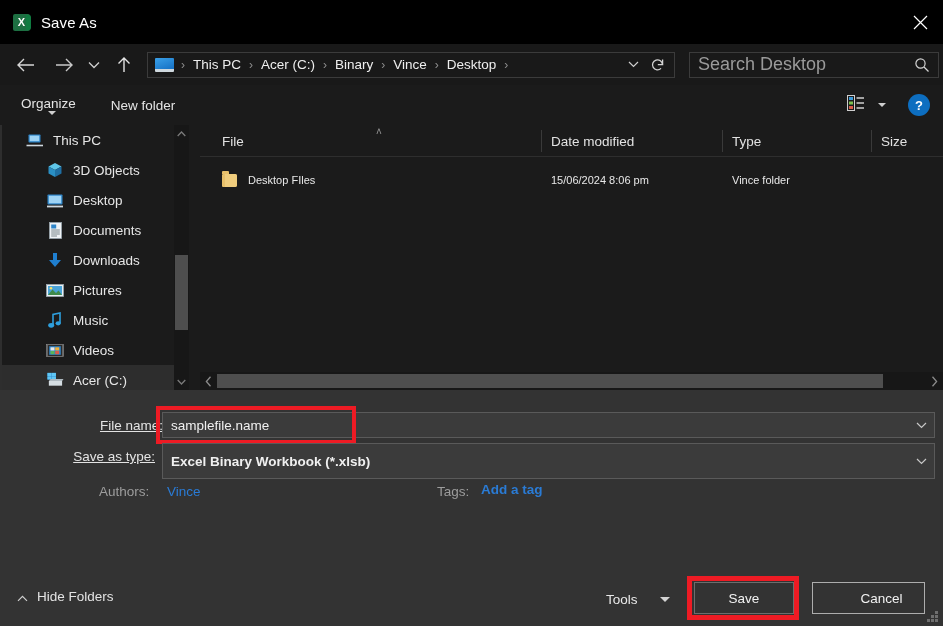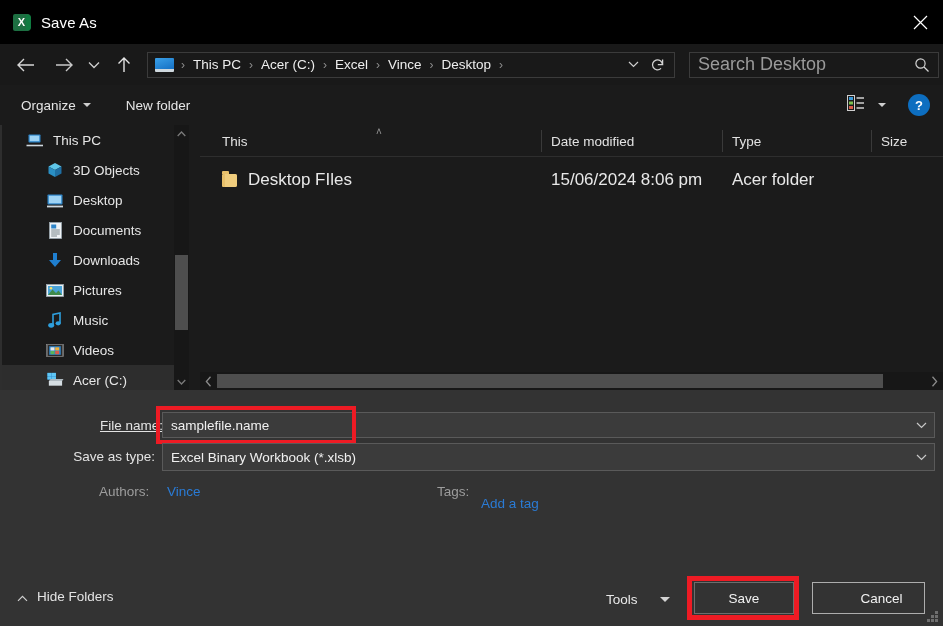--- a/index.html
+++ b/index.html
@@ -96,21 +96,21 @@
   .search-icon {
     position: absolute; right: 8px; top: 4px; color: #d4d4d4;
   }
 
   
   .cmdbar {
     position: absolute; left: 0; top: 85px; width: 943px; height: 40px;
     background: #1b1b1b; display: flex; align-items: center;
   }
   .cmd-item {
-    font-size: 13.5px; color: #e4e4e4; display: flex; align-items: center;
+    font-size: 13.5px; color: #e4e4e4; display: flex; align-items: center; flex-direction: column;
   }
   .cmd-organize { margin-left: 21px; }
   .cmd-newfolder { margin-left: 35px; }
   .caret-sm {
     display: inline-block; margin-left: 7px;
     border-left: 4px solid transparent; border-right: 4px solid transparent;
     border-top: 4px solid #cfcfcf;
   }
   .cmd-right {
     position: absolute; right: 13px; top: 0; height: 40px;
@@ -174,21 +174,21 @@
     position: absolute; top: 5px; width: 1px; height: 22px; background: #3a3a3a;
   }
   .sortmark {
     position: absolute; left: 176px; top: 1px; color: #9a9a9a; font-size: 10px;
   }
   .row {
     position: absolute; left: 0; top: 41px; width: 743px; height: 28px;
   }
   .cell {
     position: absolute; top: 0; height: 28px; display: flex; align-items: center;
-    font-size: 17px; color: #e8e8e8;
+    font-size: 11px; color: #e8e8e8;
   }
   .folder-ico {
     width: 15px; height: 13px; margin-right: 11px; flex: none;
     background: #e8c06a; border-radius: 1px 2px 2px 1px; position: relative;
   }
   .folder-ico::before {
     content: ""; position: absolute; left: 0; top: -3px; width: 7px; height: 3px;
     background: #e8c06a; border-radius: 1px 1px 0 0;
   }
   .folder-ico::after {
@@ -306,21 +306,21 @@
         </svg>
     </div>
 
     <div class="addressbar">
       <div class="addr-icon"></div>
       <span class="crumb-sep">›</span>
       <span class="crumb">This PC</span>
       <span class="crumb-sep">›</span>
       <span class="crumb">Acer (C:)</span>
       <span class="crumb-sep">›</span>
-      <span class="crumb">Excel</span>
+      <span class="crumb">Binary</span>
       <span class="crumb-sep">›</span>
       <span class="crumb">Vince</span>
       <span class="crumb-sep">›</span>
       <span class="crumb">Desktop</span>
       <span class="crumb-sep">›</span>
 
       <div class="addr-drop">
         <svg width="11" height="7" viewBox="0 0 11 7">
             <path d="M1 1 L5.5 5.5 L10 1" stroke="#cfcfcf" stroke-width="1.2" fill="none"></path>
           </svg>
@@ -494,36 +494,36 @@
           <path d="M0.7 1 L4.5 5 L8.3 1" stroke="#7a7a7a" stroke-width="1.3" fill="none"></path>
         </svg>
     </div>
   </div>
 
   <div class="splitter"></div>
 
   <div class="filepane">
     <div class="colhead">
       <div class="sortmark">˄</div>
-      <div class="col" style="left:22px">This</div>
+      <div class="col" style="left:22px">File</div>
       <div class="coldiv" style="left:341px"></div>
       <div class="col" style="left:351px">Date modified</div>
       <div class="coldiv" style="left:522px"></div>
       <div class="col" style="left:532px">Type</div>
       <div class="coldiv" style="left:671px"></div>
       <div class="col" style="left:681px">Size</div>
     </div>
 
     <div class="row">
       <div class="cell" style="left:22px">
         <span class="folder-ico"></span>
         <span>Desktop FIles</span>
       </div>
       <div class="cell" style="left:351px">15/06/2024 8:06 pm</div>
-      <div class="cell" style="left:532px">Acer folder</div>
+      <div class="cell" style="left:532px">Vince folder</div>
       <div class="cell" style="left:681px"></div>
     </div>
   </div>
 
   <div class="hscroll">
     <div class="arw">
       <svg width="7" height="11" viewBox="0 0 7 11">
           <path d="M5.5 0.8 L1.4 5.5 L5.5 10.2" stroke="#8a8a8a" stroke-width="1.3" fill="none"></path>
         </svg>
     </div>
@@ -541,35 +541,35 @@
     <div class="combo" style="left:162px; top:22px; width:773px; height:26px;">
       <span class="val">samplefile.name</span>
       <span class="chev">
         <svg width="11" height="7" viewBox="0 0 11 7">
             <path d="M1 1 L5.5 5.5 L10 1" stroke="#c8c8c8" stroke-width="1.2" fill="none"></path>
           </svg>
       </span>
     </div>
     <div class="redbox" style="left:156px; top:16px; width:200px; height:38px;"></div>
 
-    <div class="lbl" style="left:30px; top:59px; width:125px;">Save as type:</div>
-    <div class="combo" style="left:162px; top:53px; width:773px; height:28px;">
+    <div class="lbl" style="left:30px; top:59px; width:125px;text-decoration:underline;">Save as type:</div>
+    <div class="combo" style="left:162px; top:53px; width:773px; height:36px;font-weight:bold;">
       <span class="val">Excel Binary Workbook (*.xlsb)</span>
       <span class="chev">
         <svg width="11" height="7" viewBox="0 0 11 7">
             <path d="M1 1 L5.5 5.5 L10 1" stroke="#c8c8c8" stroke-width="1.2" fill="none"></path>
           </svg>
       </span>
     </div>
 
     <div class="meta-lbl" style="left:99px; top:94px;">Authors:</div>
     <div class="meta-link" style="left:167px; top:94px;">Vince</div>
 
     <div class="meta-lbl" style="left:437px; top:94px;">Tags:</div>
-    <div class="meta-link" style="left:481px; top:106px;">Add a tag</div>
+    <div class="meta-link" style="left:481px; top:92px;font-weight:bold;">Add a tag</div>
 
   </div>
 
   <div class="hidefolders">
     <span class="chev">
       <svg width="11" height="7" viewBox="0 0 11 7">
           <path d="M1 5.8 L5.5 1.3 L10 5.8" stroke="#cfcfcf" stroke-width="1.2" fill="none"></path>
         </svg>
     </span>
     <span>Hide Folders</span>

